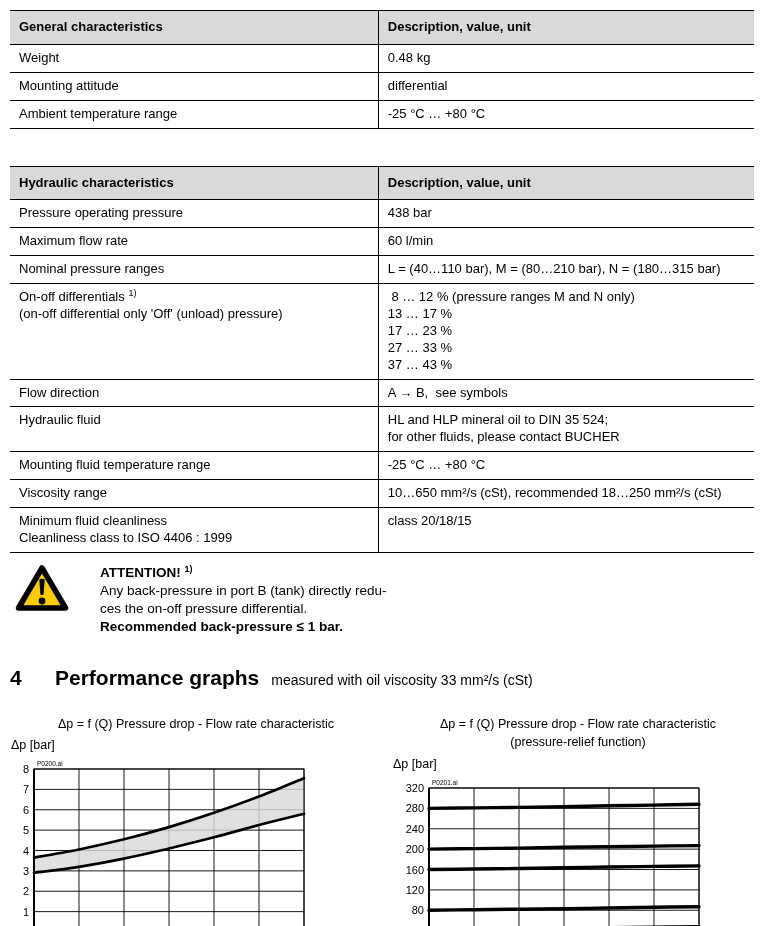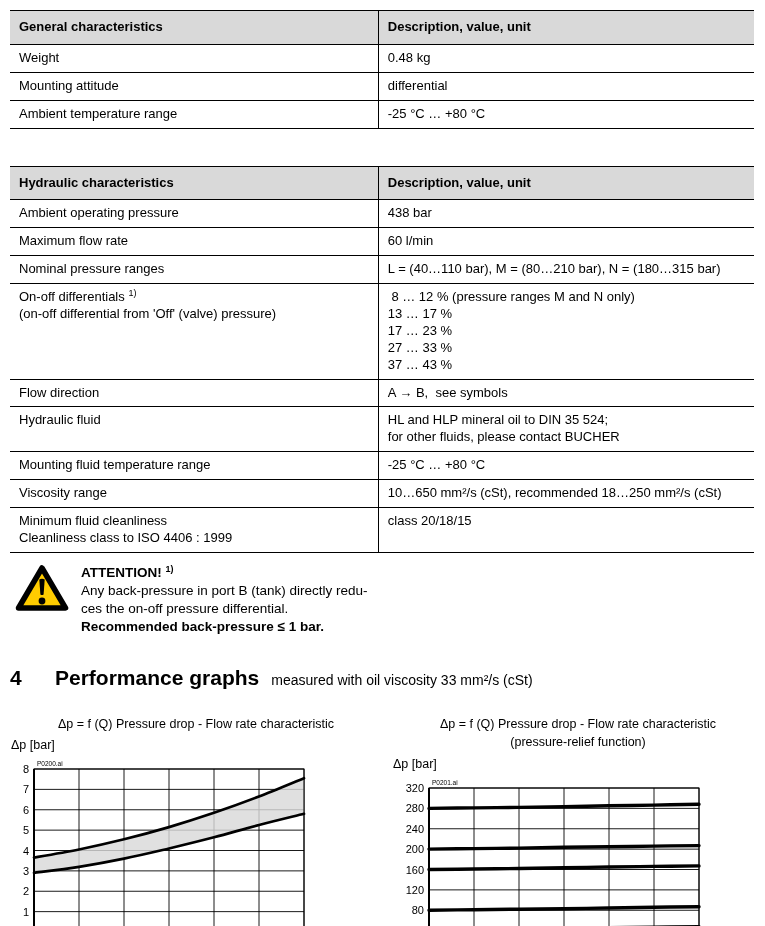--- a/index.html
+++ b/index.html
@@ -10,21 +10,21 @@
   .spec th,.spec td{border-bottom:1.5px solid #000;padding:5px 9px;text-align:left;vertical-align:top;line-height:1.3;}
   .spec th:first-child,.spec td:first-child{border-right:1.5px solid #000;width:49.5%;}
   .spec th{background:#d9d9d9;font-weight:bold;padding-top:8px;padding-bottom:8px;}
   .spec td.val{white-space:pre-wrap;}
   .spec td.lab{white-space:pre-line;}
   sup{font-size:9px;line-height:0;vertical-align:super;}
 
   #general-table{margin-bottom:37px;}
   #hydraulic-table{margin-bottom:11px;}
 
-  .attention{display:flex;align-items:flex-start;gap:12px;margin:4px 0 0 5px;font-size:13.5px;line-height:1.33;width:430px;}
+  .attention{display:flex;align-items:flex-start;gap:31px;margin:4px 0 0 5px;font-size:13.5px;line-height:1.33;width:430px;}
   .att-title{font-weight:bold;}
   .att-body{white-space:pre-line;}
   .att-note{font-weight:bold;}
 
   .section-heading{margin-top:30px;display:flex;align-items:baseline;}
   .sec-num{font-size:21px;font-weight:bold;width:45px;}
   .sec-title{font-size:21px;font-weight:bold;}
   .sec-sub{font-size:14px;margin-left:12px;}
 
   .charts-row{display:flex;gap:10px;margin-top:25px;}
@@ -64,34 +64,34 @@
 
   <table class="spec" id="hydraulic-table">
     <thead>
       <tr>
         <th>Hydraulic characteristics</th>
         <th>Description, value, unit</th>
       </tr>
     </thead>
     <tbody>
       <tr>
-        <td class="lab">Ambient operating pressure</td>
+        <td class="lab">Pressure operating pressure</td>
         <td class="val">438 bar</td>
       </tr>
       <tr>
         <td class="lab">Maximum flow rate</td>
         <td class="val">60 l/min</td>
       </tr>
       <tr>
         <td class="lab">Nominal pressure ranges</td>
         <td class="val">L = (40…110 bar), M = (80…210 bar), N = (180…315 bar)</td>
       </tr>
       <tr>
         <td class="lab"><span>On-off differentials</span> <sup>1)</sup>
-          <div>(on-off differential from 'Off' (valve) pressure)</div></td>
+          <div>(on-off differential only 'Off' (unload) pressure)</div></td>
         <td class="val"> 8 … 12 % (pressure ranges M and N only)
 13 … 17 %
 17 … 23 %
 27 … 33 %
 37 … 43 %</td>
       </tr>
       <tr>
         <td class="lab">Flow direction</td>
         <td class="val">A → B,  see symbols</td>
       </tr>

